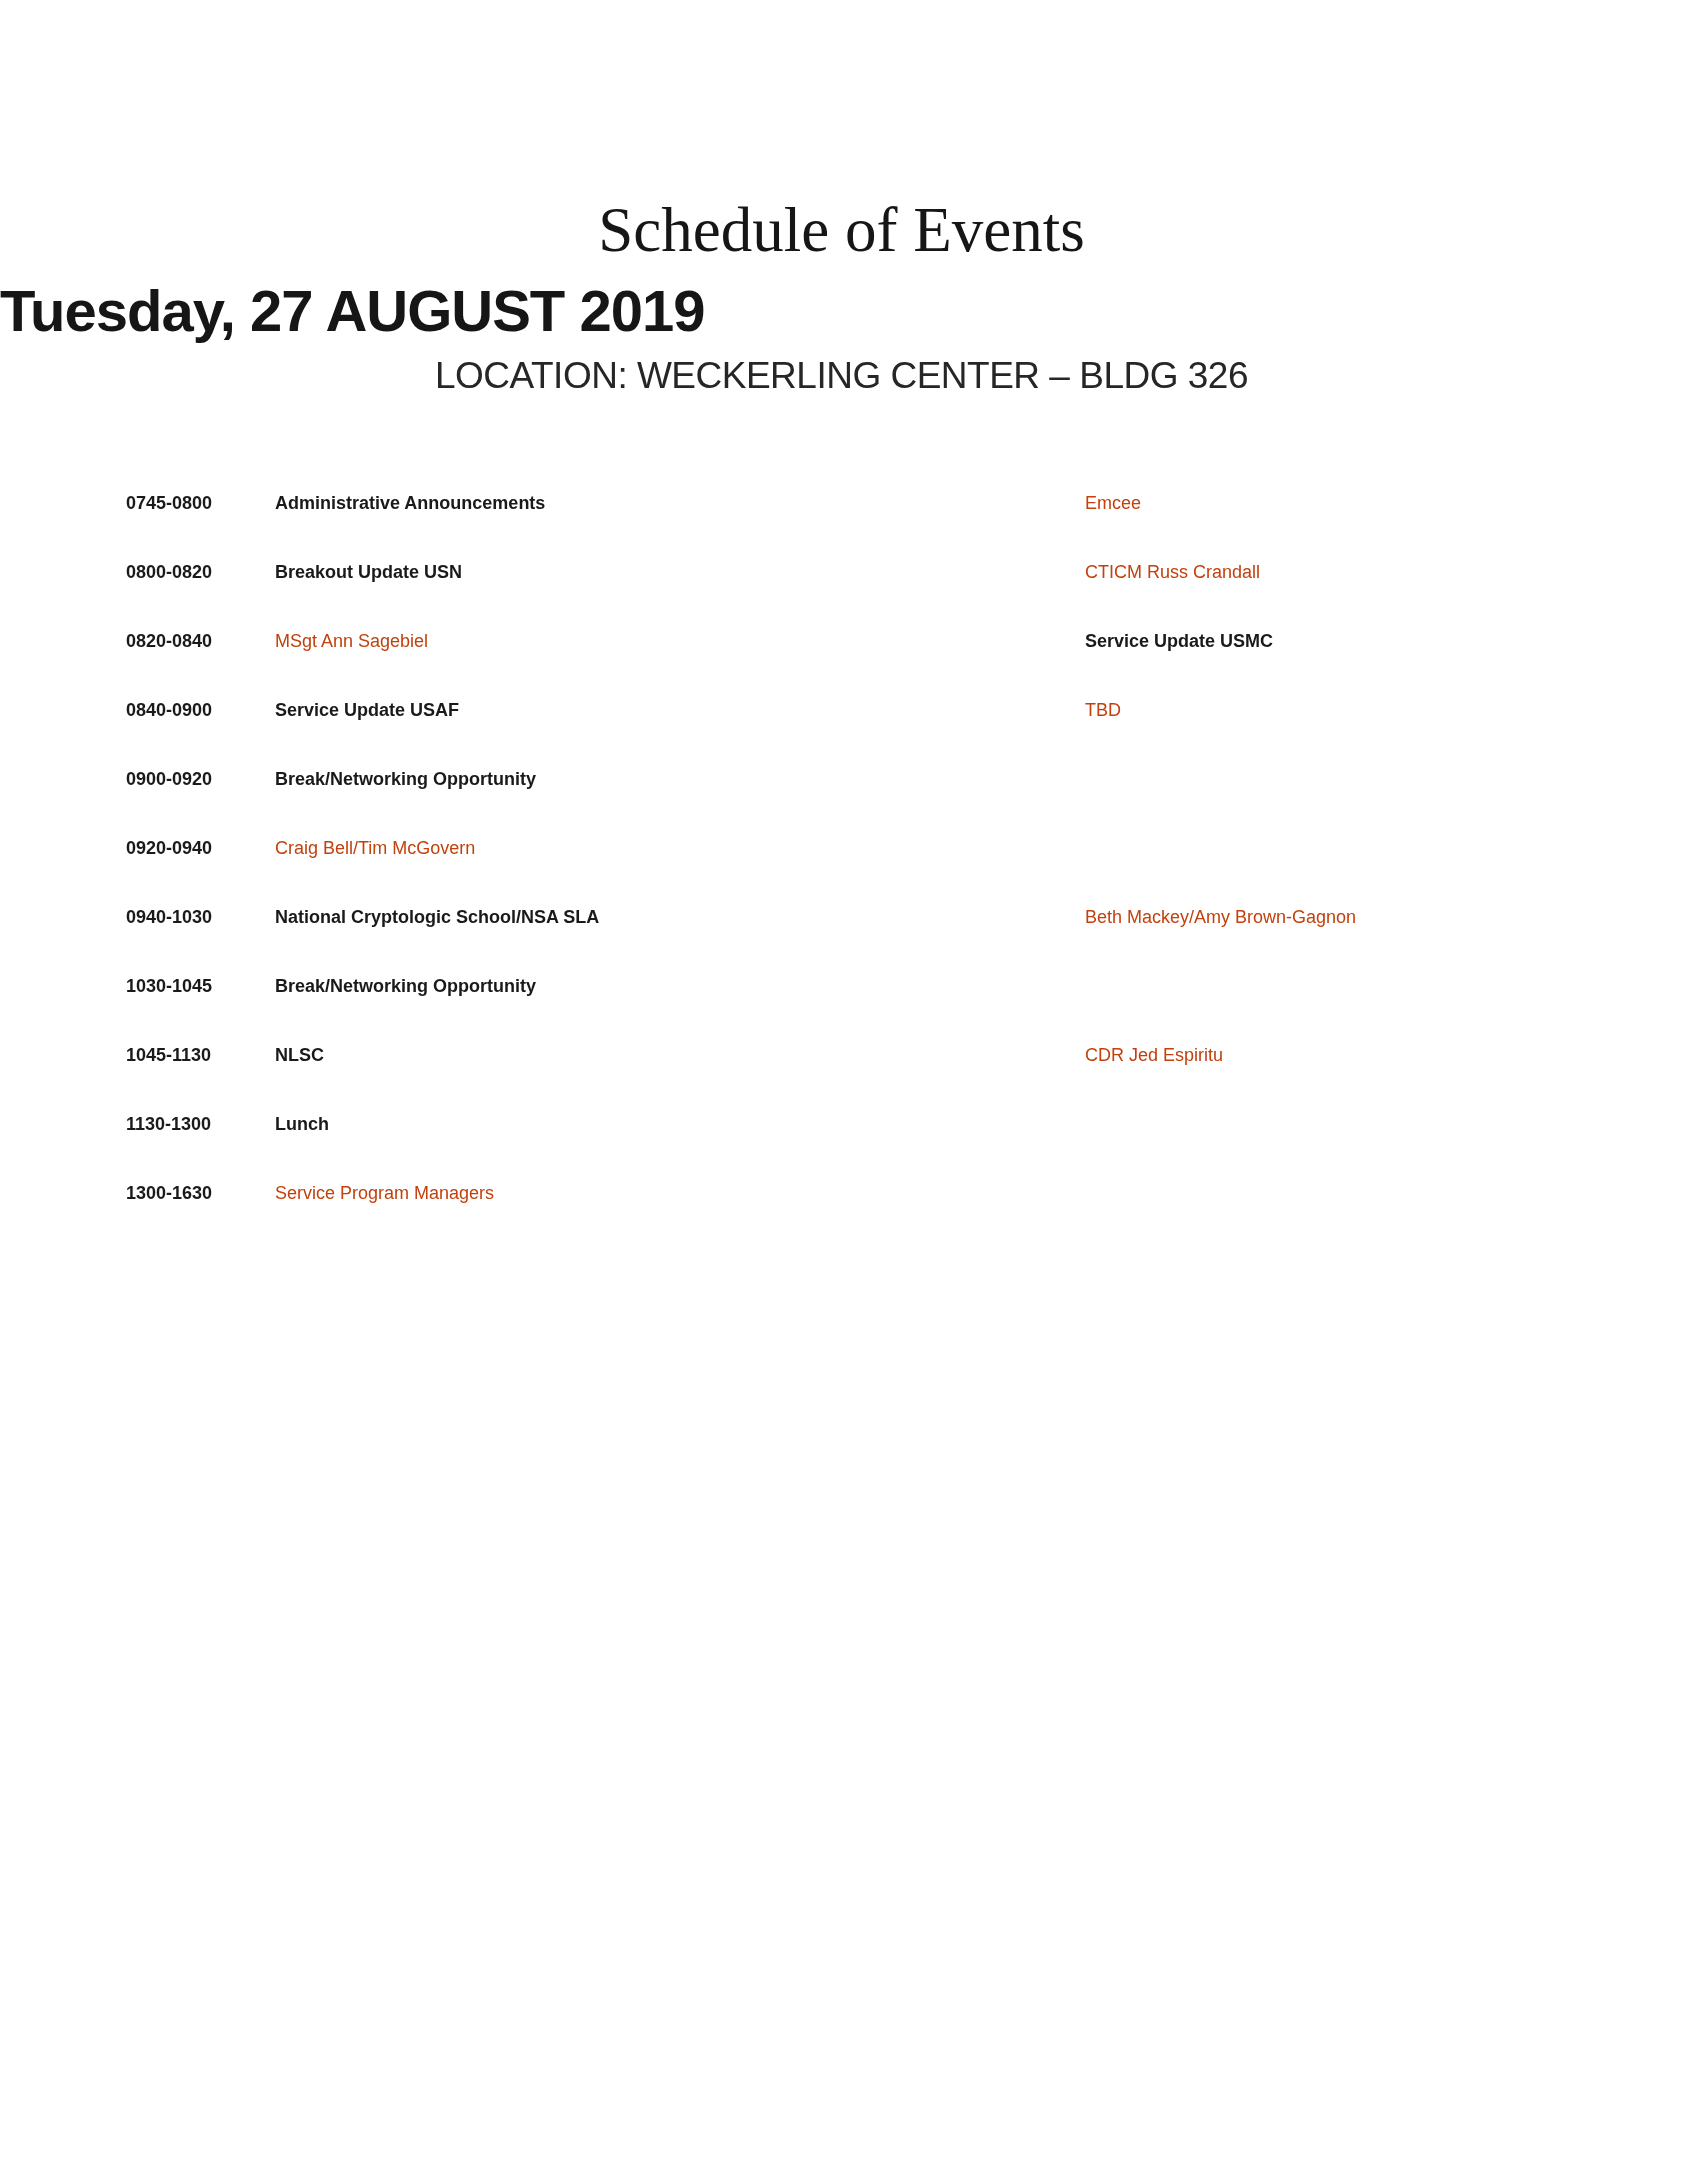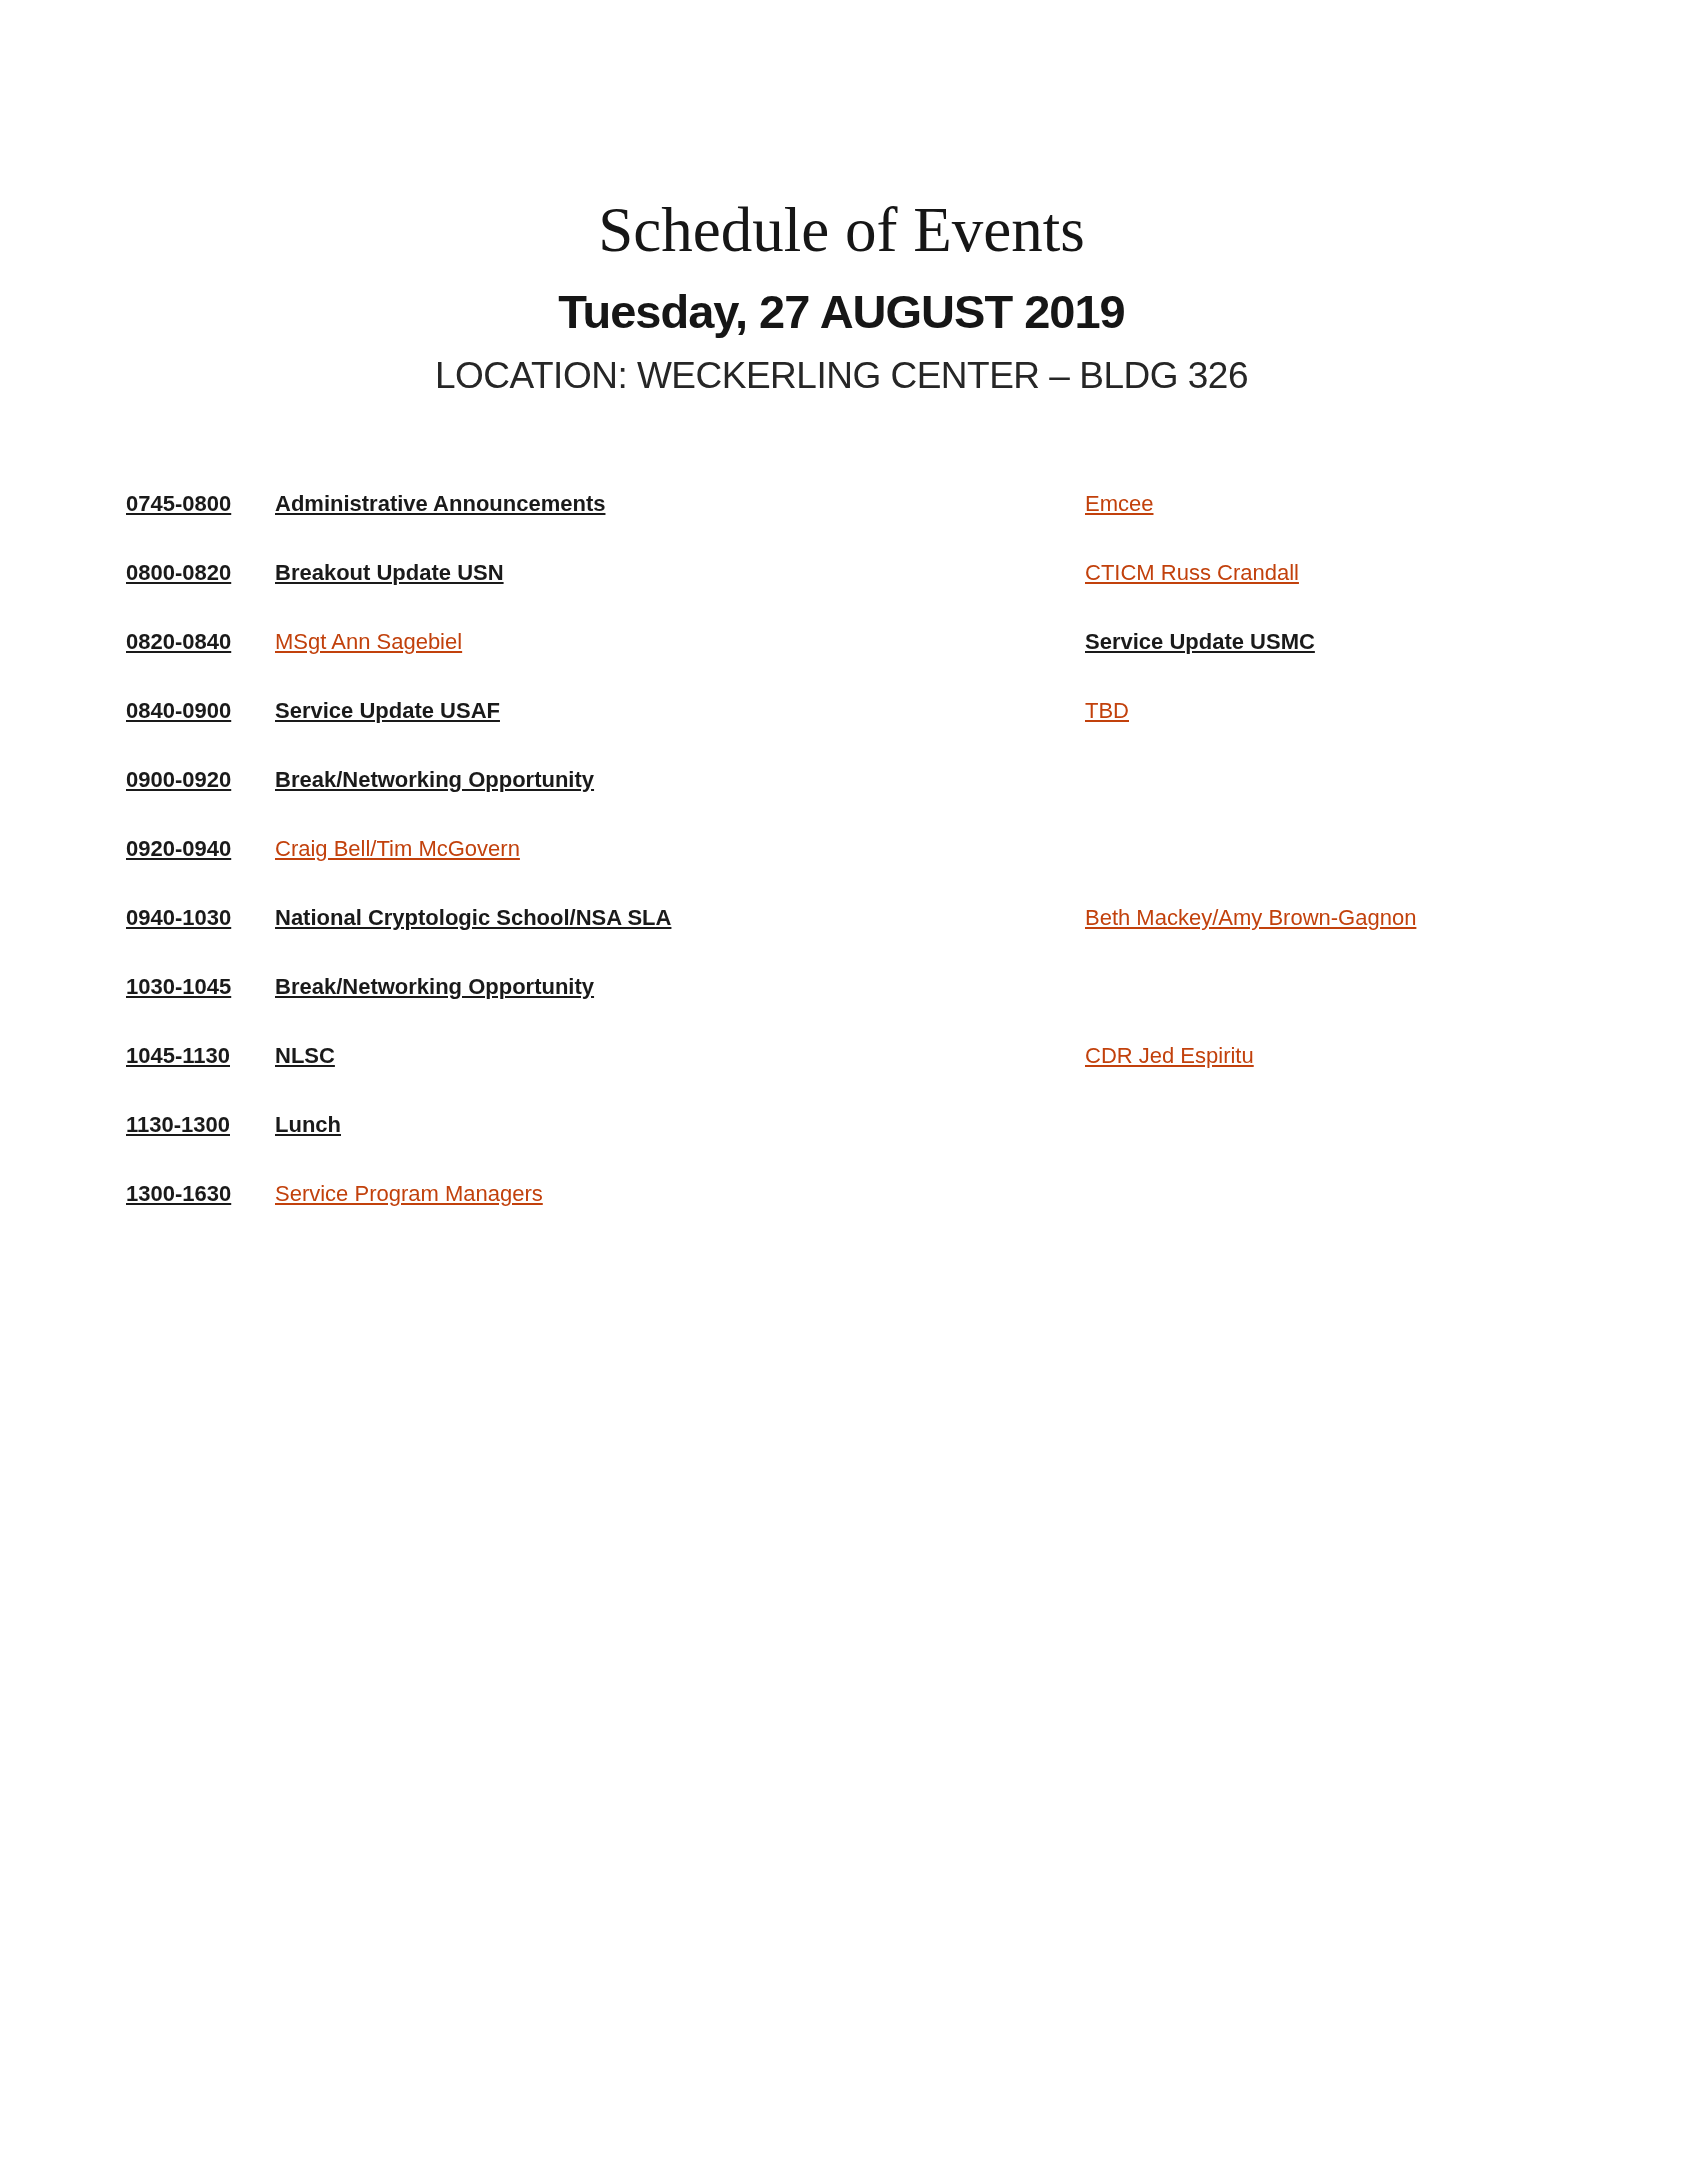--- a/index.html
+++ b/index.html
@@ -23,26 +23,25 @@
     width: 100%;
     text-align: center;
     font-family: "Liberation Serif", serif;
     font-weight: 500;
     font-size: 63px;
     line-height: 1;
     color: #161616;
   }
   .doc-subtitle {
     position: absolute;
-    top: 288px;
+    top: 282px;
     left: 0;
     width: 100%;
-    text-align: center;
     font-weight: bold;
-    font-size: 47px;
+    font-size: 58px;
     line-height: 1;
     letter-spacing: -1px;
     color: #161616;
   }
   .doc-location {
     position: absolute;
     top: 357px;
     left: 0;
     width: 100%;
     text-align: center;
@@ -57,24 +56,23 @@
     left: 126px;
     right: 40px;
   }
   .row {
     display: grid;
     grid-template-columns: 149px 810px 1fr;
     height: 69px;
     align-items: start;
   }
   .cell {
-    font-size: 22px;
+    font-size: 18px;
     line-height: 27px;
     white-space: nowrap;
-    text-decoration: underline;
   }
   .cell.time, .cell.event {
     font-weight: bold;
     color: #1a1a1a;
   }
   .cell.presenter {
     font-weight: normal;
     color: #c2410c;
   }
 </style>

